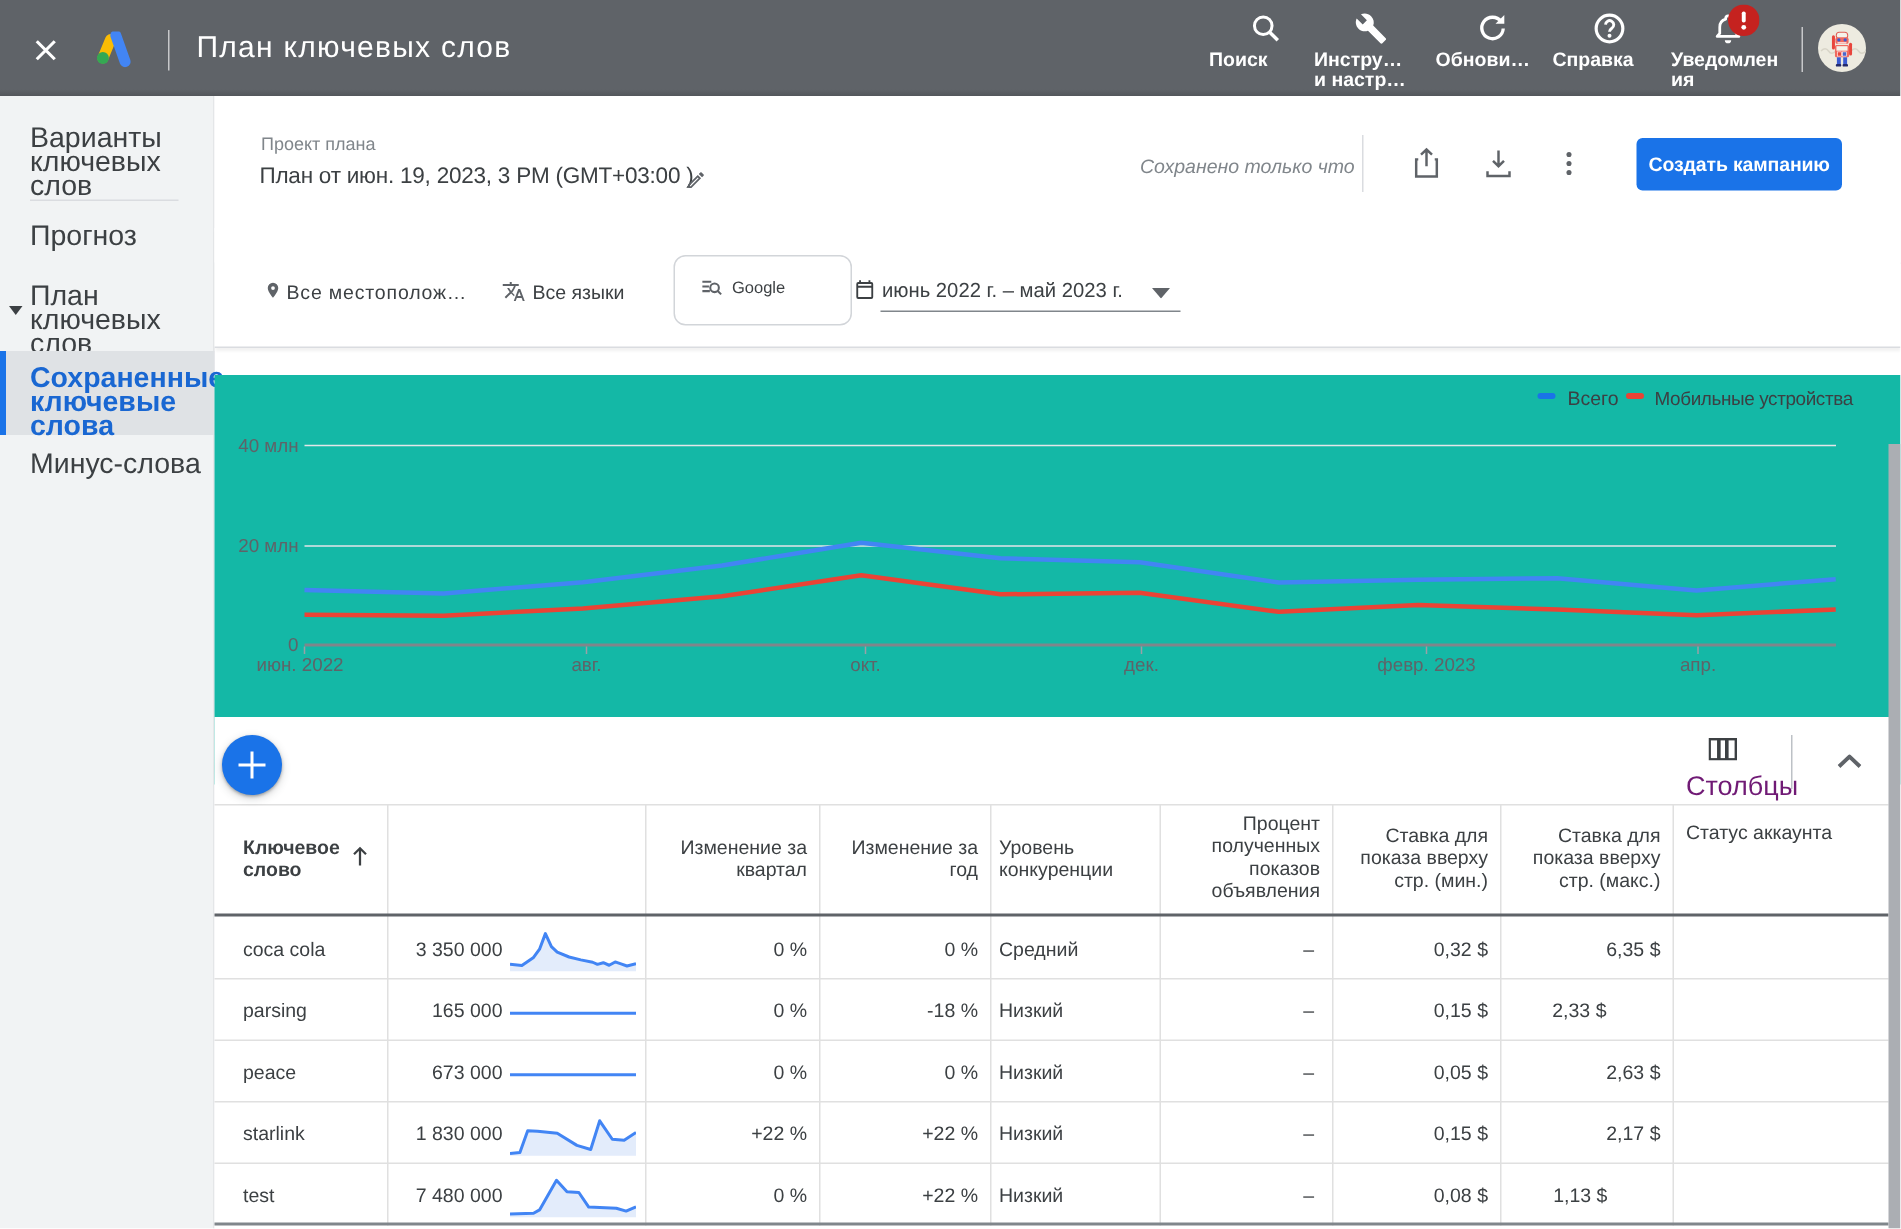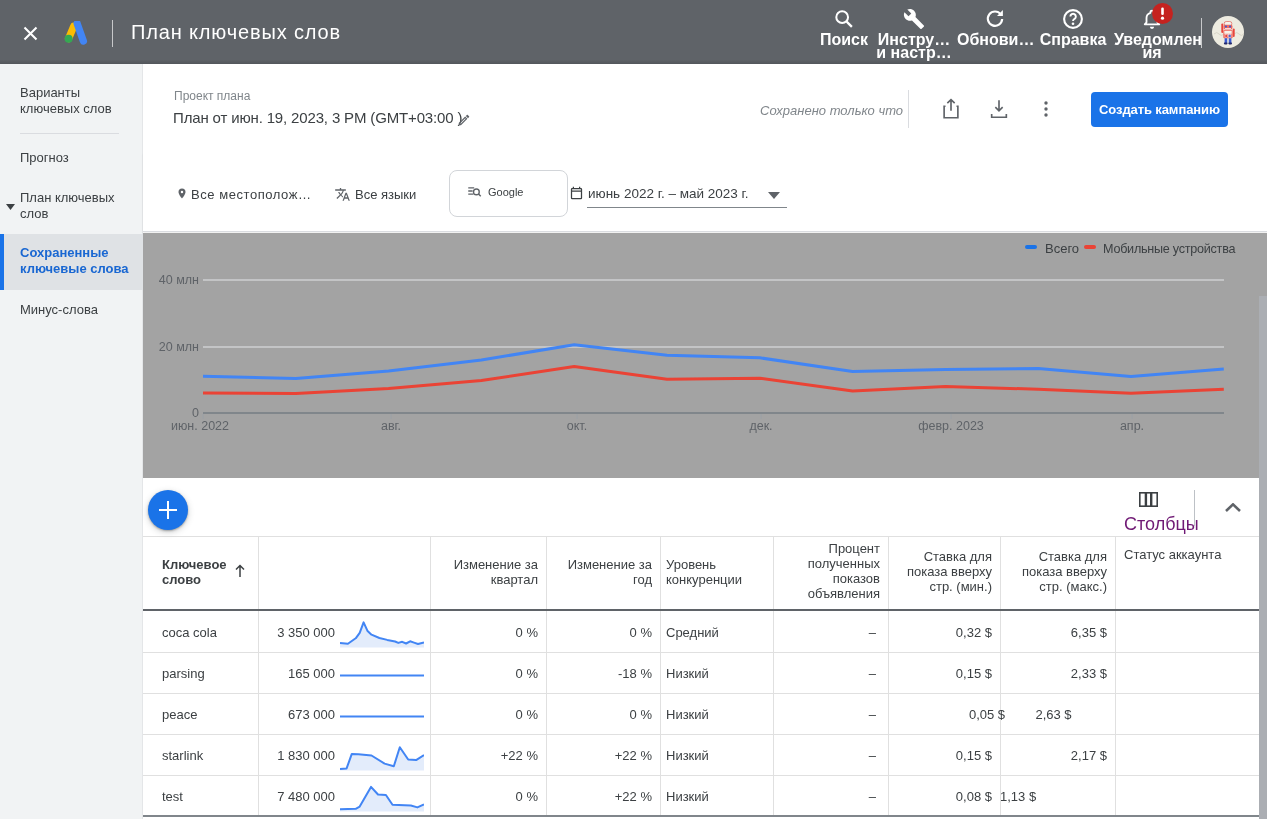--- a/index.html
+++ b/index.html
@@ -1,30 +1,30 @@
 <!DOCTYPE html>
 <html><head><meta charset="utf-8">
 <style>
 * { margin:0; padding:0; box-sizing:border-box; }
 html,body { width:1267px; height:819px; overflow:hidden; }
 body { font-family:"Liberation Sans", sans-serif; background:#fff; position:relative; }
 .abs { position:absolute; }
 
 #topbar { position:absolute; left:0; top:0; width:1267px; height:64px; background:linear-gradient(#5f6368 93%, #53565b 100%); color:#fff; }
 #topbar .vsep { position:absolute; top:20px; width:1px; height:27px; background:rgba(255,255,255,.65); }
-.tb-item { position:absolute; top:8px; width:76px; text-align:center; color:#fff; font-size:16px; font-weight:700; line-height:13px; }
+.tb-item { position:absolute; top:8px; width:76px; text-align:left; color:#fff; font-size:13px; font-weight:700; line-height:13px; }
 .tb-item svg { display:block; margin:0 auto 3px; }
 #title { position:absolute; left:131px; top:21px; font-size:20px; color:#fff; font-weight:400; letter-spacing:.85px; }
 
 #sidebar { position:absolute; left:0; top:64px; width:143px; height:755px; background:#f1f3f4; border-right:1px solid #e4e6e8; }
-.nav { font-size:13px; color:#3c4043; line-height:16px; }
+.nav { font-size:19px; color:#3c4043; line-height:16px; }
 
 #headcard { position:absolute; left:143px; top:64px; width:1124px; height:112px; background:#fff; border-bottom:1px solid #e4e7e9; }
 #filtercard { position:absolute; left:143px; top:152px; width:1124px; height:80px; background:#fff; border-bottom:1px solid #dadce0; box-shadow:0 2px 2px rgba(0,0,0,.06); }
-#chartsec { position:absolute; left:143px; top:233px; width:1124px; height:273px; background:#a3a3a3; }
+#chartsec { position:absolute; left:143px; top:250px; width:1124px; height:273px; background:#14b8a6; }
 #tablecard { position:absolute; left:143px; top:478px; width:1117px; height:341px; background:#fff; }
 .cell { position:absolute; font-size:13px; color:#3c4043; }
 #fab { position:absolute; left:148px; top:490px; width:40px; height:40px; border-radius:50%; background:#1a73e8; box-shadow:0 1px 2px rgba(60,64,67,.4), 0 2px 6px rgba(60,64,67,.25); }
 #fab:before { content:""; position:absolute; left:11px; top:19px; width:18px; height:2px; background:#fff; }
 #fab:after { content:""; position:absolute; left:19px; top:11px; width:2px; height:18px; background:#fff; }
 #scrollthumb { position:absolute; left:1259px; top:296px; width:8px; height:523px; background:#abaeb3; }
 .hl { position:absolute; background:#e0e0e0; height:1px; }
 .vl { position:absolute; background:#e0e0e0; width:1px; }
 </style></head>
 <body>
@@ -244,33 +244,33 @@
   <div class="cell" style="left:19px;top:188px;">parsing</div>
   <div class="cell" style="left:80px;top:188px;width:112px;text-align:right;">165 000</div>
   <svg class="abs" style="left:197px;top:184px" width="84" height="27" viewBox="0 0 84 27">
       <line x1="0" y1="13.5" x2="84" y2="13.5" stroke="#4285f4" stroke-width="2"></line>
     </svg>
   <div class="cell" style="left:287px;top:188px;width:108px;text-align:right;">0 %</div>
   <div class="cell" style="left:403px;top:188px;width:106px;text-align:right;">-18 %</div>
   <div class="cell" style="left:523px;top:188px;">Низкий</div>
   <div class="cell" style="left:630px;top:188px;width:103px;text-align:right;">–</div>
   <div class="cell" style="left:745px;top:188px;width:104px;text-align:right;">0,15 $</div>
-  <div class="cell" style="left:857px;top:188px;width:107px;text-align:right;">2,33 $</div>
+  <div class="cell" style="left:821px;top:188px;width:107px;text-align:right;">2,33 $</div>
 
   <div class="cell" style="left:19px;top:229px;">peace</div>
   <div class="cell" style="left:80px;top:229px;width:112px;text-align:right;">673 000</div>
   <svg class="abs" style="left:197px;top:225px" width="84" height="27" viewBox="0 0 84 27">
       <line x1="0" y1="13.5" x2="84" y2="13.5" stroke="#4285f4" stroke-width="2"></line>
     </svg>
   <div class="cell" style="left:287px;top:229px;width:108px;text-align:right;">0 %</div>
   <div class="cell" style="left:403px;top:229px;width:106px;text-align:right;">0 %</div>
   <div class="cell" style="left:523px;top:229px;">Низкий</div>
   <div class="cell" style="left:630px;top:229px;width:103px;text-align:right;">–</div>
-  <div class="cell" style="left:745px;top:229px;width:104px;text-align:center;margin-left:47px;">0,05 $</div>
-  <div class="cell" style="left:857px;top:229px;width:107px;text-align:center;">2,63 $</div>
+  <div class="cell" style="left:745px;top:229px;width:104px;text-align:right;">0,05 $</div>
+  <div class="cell" style="left:857px;top:229px;width:107px;text-align:right;">2,63 $</div>
 
   <div class="cell" style="left:19px;top:270px;">starlink</div>
   <div class="cell" style="left:80px;top:270px;width:112px;text-align:right;">1 830 000</div>
   <svg class="abs" style="left:197px;top:266px" width="84" height="27" viewBox="0 0 84 27">
       <polygon fill="#e3ecfb" points="0,25 6.6,24.4 11.8,9.9 18.4,10.2 31.5,11.5 44.6,19.6 53.8,22.3 59.8,3.2 68.2,15.5 76.1,16.1 84,11 84,26.5 0,26.5"></polygon>
       <polyline fill="none" stroke="#4285f4" stroke-width="2" stroke-linejoin="round" points="0,25 6.6,24.4 11.8,9.9 18.4,10.2 31.5,11.5 44.6,19.6 53.8,22.3 59.8,3.2 68.2,15.5 76.1,16.1 84,11"></polyline>
     </svg>
   <div class="cell" style="left:287px;top:270px;width:108px;text-align:right;">+22 %</div>
   <div class="cell" style="left:403px;top:270px;width:106px;text-align:right;">+22 %</div>
   <div class="cell" style="left:523px;top:270px;">Низкий</div>
@@ -282,21 +282,21 @@
   <div class="cell" style="left:80px;top:311px;width:112px;text-align:right;">7 480 000</div>
   <svg class="abs" style="left:197px;top:307px" width="84" height="27" viewBox="0 0 84 27">
       <polygon fill="#e3ecfb" points="0,24.3 15.7,23.8 19.7,21.6 31,1.9 38,9.5 45.9,10 52.5,19.7 70.9,20.5 77.4,22.4 84,19.5 84,26.5 0,26.5"></polygon>
       <polyline fill="none" stroke="#4285f4" stroke-width="2" stroke-linejoin="round" points="0,24.3 15.7,23.8 19.7,21.6 31,1.9 38,9.5 45.9,10 52.5,19.7 70.9,20.5 77.4,22.4 84,19.5"></polyline>
     </svg>
   <div class="cell" style="left:287px;top:311px;width:108px;text-align:right;">0 %</div>
   <div class="cell" style="left:403px;top:311px;width:106px;text-align:right;">+22 %</div>
   <div class="cell" style="left:523px;top:311px;">Низкий</div>
   <div class="cell" style="left:630px;top:311px;width:103px;text-align:right;">–</div>
   <div class="cell" style="left:745px;top:311px;width:104px;text-align:right;">0,08 $</div>
-  <div class="cell" style="left:857px;top:311px;width:107px;text-align:left;">1,13 $</div>
+  <div class="cell" style="left:857px;top:311px;width:107px;text-align:center;">1,13 $</div>
 </div>
 <div id="fab"></div>
 <svg class="abs" style="left:1139px;top:492px" width="19" height="15" viewBox="0 0 19 15">
     <rect x="0.8" y="0.8" width="17.4" height="13.4" fill="none" stroke="#3c4043" stroke-width="1.6"></rect>
     <rect x="5.7" y="0.8" width="2.4" height="13.4" fill="#3c4043"></rect>
     <rect x="11" y="0.8" width="2.4" height="13.4" fill="#3c4043"></rect>
   </svg>
 <div class="abs" style="left:1124px;top:514px;width:50px;text-align:center;font-size:18px;color:#701a75;">Столбцы</div>
 <div class="vl" style="left:1194px;top:490px;height:36px;background:#bdc1c6"></div>
 <svg class="abs" style="left:1225px;top:503px" width="16" height="9">

